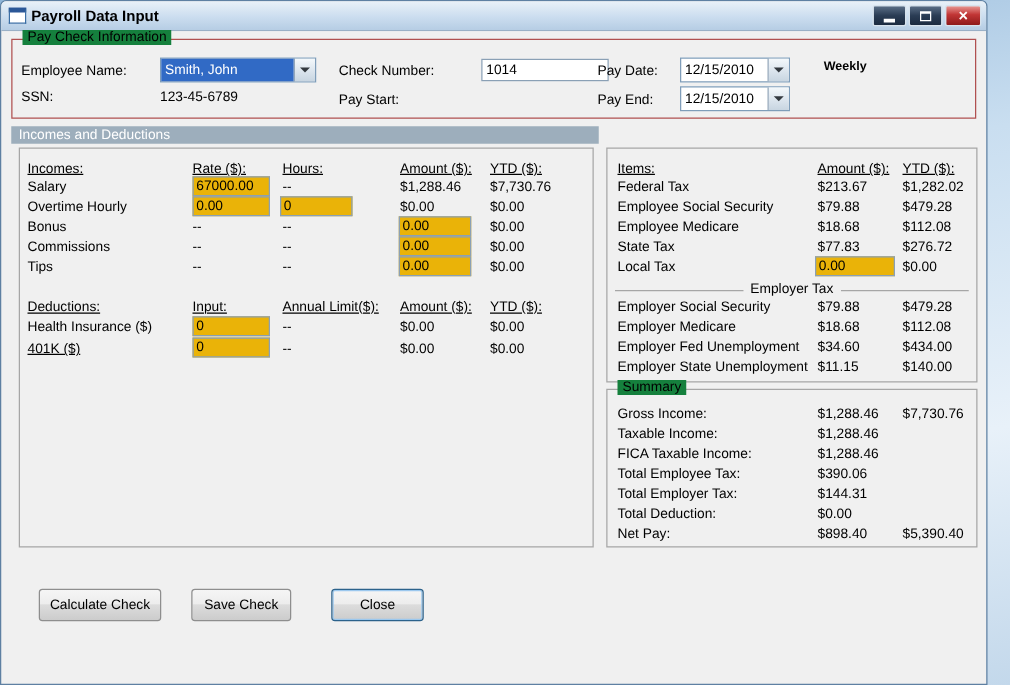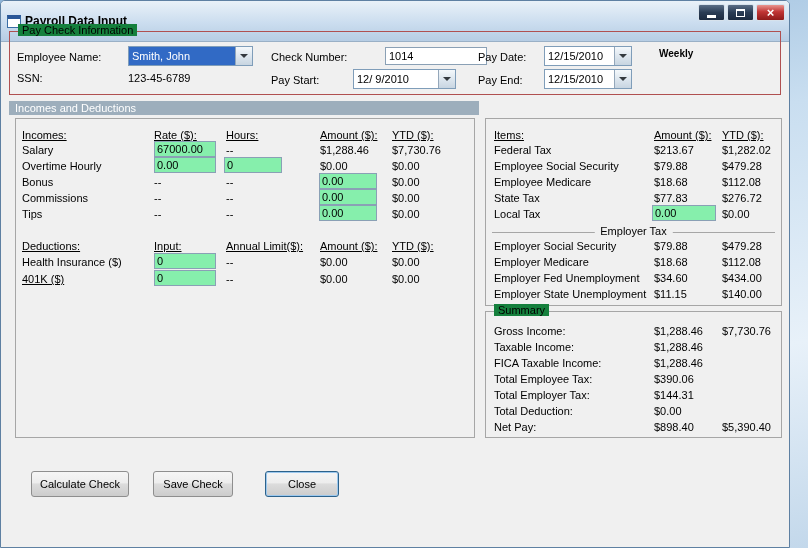--- a/index.html
+++ b/index.html
@@ -8,21 +8,21 @@
     font-family: "Liberation Sans", sans-serif;
     background: linear-gradient(170deg, #8FB5D8 0%, #C9DEF0 35%, #E8F1F9 70%, #C3D8EB 100%);
   }
   .window {
     position: absolute; left: 0; top: 0; width: 790px; height: 548px;
     background: #F0F0F0;
     border: 1px solid #5E80A2;
     border-radius: 5px 5px 0 0;
   }
   .titlebar {
-    position: absolute; left: 0; top: 0; right: 0; height: 41px;
+    position: absolute; left: 0; top: 0; right: 0; height: 24px;
     background: linear-gradient(to bottom, #E9F1F8, #CBDDEF 55%, #B6CDE4);
     border-bottom: 1px solid #9AB0C6;
     border-radius: 4px 4px 0 0;
     display: flex; align-items: center;
   }
   .app-icon {
     width: 14px; height: 13px; margin: 0 4px 0 6px;
     background: #FFFFFF; border: 1px solid #3A6EA5; border-top: 4px solid #2B5797;
     display: inline-block;
   }
@@ -75,21 +75,21 @@
   }
 
   .sect-hdr {
     position: absolute; height: 14px; background: #9DAEBC; color: #FFFFFF;
     font-size: 11px; line-height: 14px; padding-left: 6px; white-space: nowrap;
   }
 
   .panel { position: absolute; border: 1px solid #A6A6A6; }
   .panel span.cell { position: absolute; font-size: 11px; color: #000; white-space: nowrap; }
   .cellinput {
-    position: absolute; background: #86efac; border: 1px solid #8AA0B5;
+    position: absolute; background: #eab308; border: 1px solid #8AA0B5;
     font-family: "Liberation Sans", sans-serif; font-size: 11px; padding: 0 2px; height: 16px;
   }
   
   .lc0 { left: 6px; }  .lc1 { left: 138px; } .lc2 { left: 210px; } .lc3 { left: 304px; } .lc4 { left: 376px; }
   
   .rc0 { left: 8px; }  .rc1 { left: 168px; } .rc2 { left: 236px; }
 
   .sep-line { position: absolute; left: 6px; right: 6px; border-top: 1px solid #A6A6A6; }
   .sep-label {
     position: absolute; left: 50%; transform: translateX(-50%);
@@ -138,26 +138,20 @@
       </span>
   </div>
 
   <span class="lbl" style="left:16px; top:71px;">SSN:</span>
   <span class="val" style="left:127px; top:71px;">123-45-6789</span>
 
   <span class="lbl" style="left:270px; top:50px;">Check Number:</span>
   <input class="tbox" style="left: 352px; top: 46px; width: 102px;" value="1014">
 
   <span class="lbl" style="left:270px; top:73px;">Pay Start:</span>
-  <div class="dtp" style="left:352px; top:68px; width:103px;">
-    <span class="combo-text">12/ 9/2010</span>
-    <span class="drop-btn">
-        <span class="arrow-down"></span>
-      </span>
-  </div>
 
   <span class="lbl" style="left:477px; top:50px;">Pay Date:</span>
   <div class="dtp" style="left:543px; top:45px; width:88px;">
     <span class="combo-text">12/15/2010</span>
     <span class="drop-btn">
         <span class="arrow-down"></span>
       </span>
   </div>
 
   <span class="lbl" style="left:477px; top:73px;">Pay End:</span>

